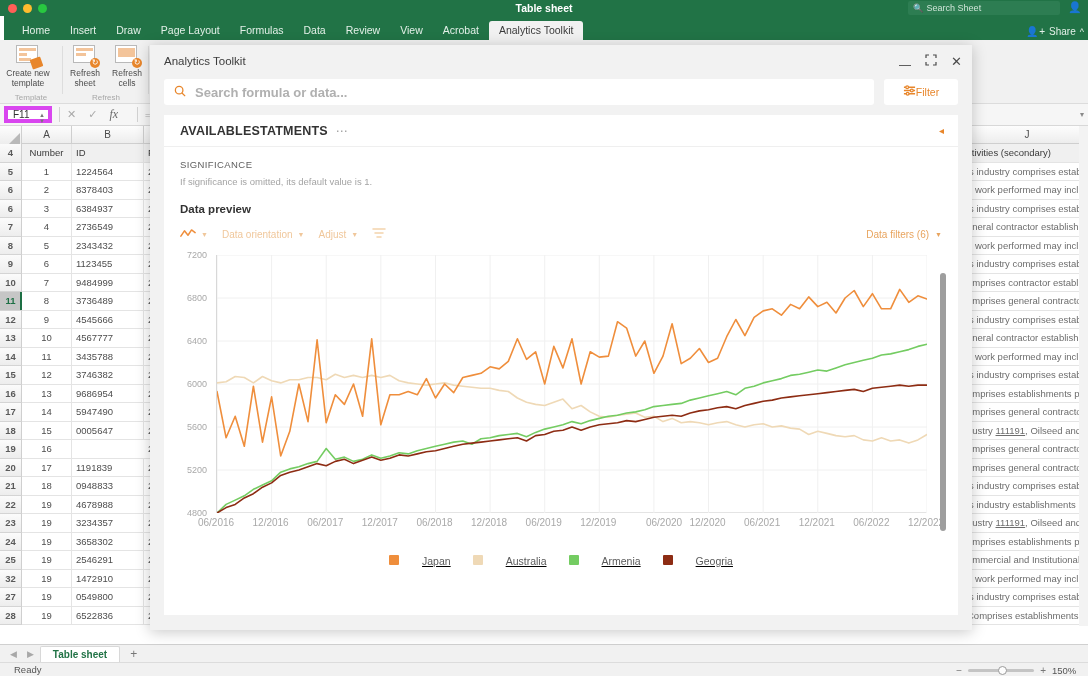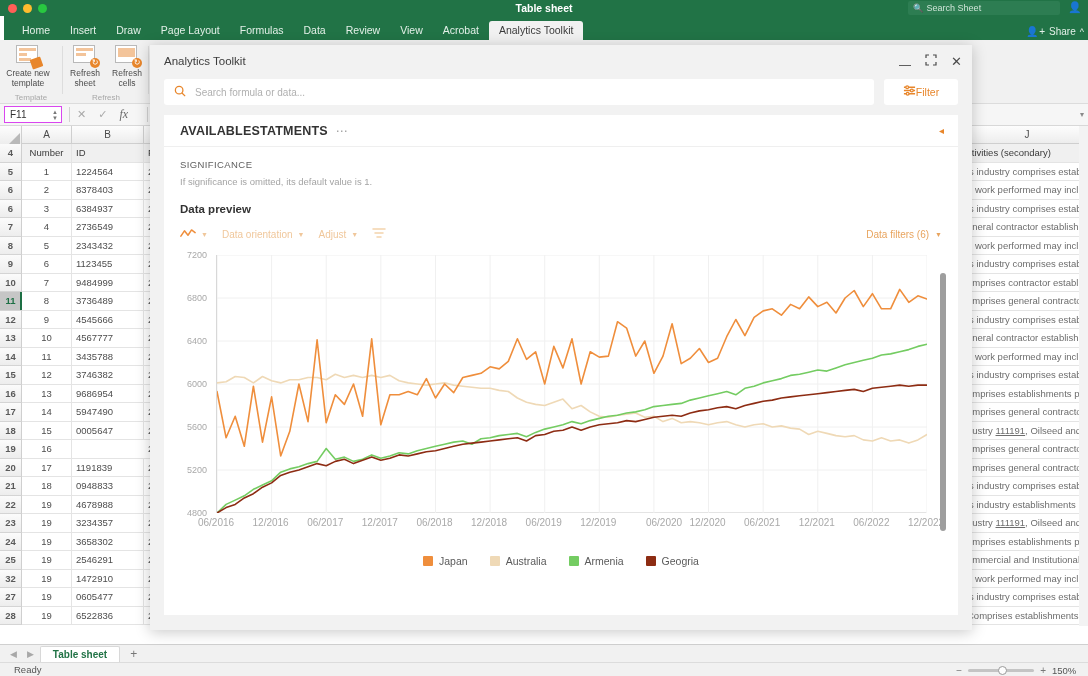--- a/index.html
+++ b/index.html
@@ -98,22 +98,22 @@
     background: #e8862b; border-radius: 1px; transform: rotate(-20deg);
   }
 
   
   .formulabar {
     position: absolute; top: 104px; left: 0; width: 1088px; height: 22px;
     background: #f6f6f6; border-bottom: 1px solid #d8d8d8;
     display: flex; align-items: center;
   }
   .namebox {
-    width: 58px; height: 17px; margin-left: 4px; background: #fff;
-    border: 1px solid #d946ef; font-size: 10px; color: #333;
+    width: 48px; height: 17px; margin-left: 4px; background: #fff;
+    border: 4px solid #d946ef; font-size: 10px; color: #333;
     display: flex; align-items: center; padding-left: 5px; position: relative;
   }
   .spinner { position: absolute; right: 3px; top: 2px; font-size: 6px; color: #777; line-height: 6px; }
   .fb-sep { width: 1px; height: 15px; background: #d2d2d2; margin: 0 7px; }
   .fb-ico { font-size: 11px; color: #a9a9a9; margin-right: 12px; }
   .fb-ico.fx { font-style: italic; font-family: "Liberation Serif", serif; font-size: 12px; color: #6a6a6a; }
 
   
   .grid-wrap {
     position: absolute; top: 126px; left: 0; width: 1088px; height: 514px;
@@ -237,21 +237,21 @@
 
   .searchrow {
     position: absolute; top: 34px; left: 14px; width: 794px; height: 26px;
     display: flex; gap: 10px;
   }
   .searchbox {
     flex: 1; background: #fff; border-radius: 3px; display: flex;
     align-items: center; padding: 0 10px; gap: 9px;
   }
   .searchbox .mag { color: #e8862b; font-size: 12px; }
-  .searchbox .ph { font-size: 10px; color: #b0b0b0; }
+  .searchbox .ph { font-size: 13px; color: #b0b0b0; font-weight: bold; }
   .filterbtn {
     width: 74px; background: #fff; border-radius: 3px; display: flex;
     align-items: center; justify-content: center; 
   }
   .filterbtn .ftxt { font-size: 10.5px; color: #e8862b; }
 
   .panel {
     position: absolute; top: 70px; left: 14px; width: 794px; height: 500px;
     background: #ffffff; overflow: hidden;
   }
@@ -314,21 +314,21 @@
     transform: translateX(-50%); white-space: nowrap;
   }
   .chart-scroll {
     position: absolute; right: -4px; top: 18px; width: 6px; height: 258px;
     background: #9e9e9e; border-radius: 3px;
   }
   .legend {
     display: flex; justify-content: center; align-items: center; gap: 22px;
     margin-top: 14px;
   }
-  .lg { display: flex; align-items: center; gap: 6px; }
+  .lg { display: flex; align-items: flex-start; gap: 23px; text-decoration: underline; }
   .lgsw { width: 10px; height: 10px; border-radius: 1px; }
   .lgtxt { font-size: 10.5px; color: #5a5a5a; }
 </style>
 </head>
 <body>
 
 <div id="app">
 
   <div class="titlebar">
     <div class="traffic">
@@ -577,21 +577,21 @@
           <div class="gcell" style="width: 72px;">2546291</div>
           <div class="gcell" style="width: 60px;">20</div>
         </div>
         <div class="grow">
           <div class="gcell c" style="width: 50px;">19</div>
           <div class="gcell" style="width: 72px;">1472910</div>
           <div class="gcell" style="width: 60px;">20</div>
         </div>
         <div class="grow">
           <div class="gcell c" style="width: 50px;">19</div>
-          <div class="gcell" style="width: 72px;">0605477</div>
+          <div class="gcell" style="width: 72px;">0549800</div>
           <div class="gcell" style="width: 60px;">20</div>
         </div>
         <div class="grow">
           <div class="gcell c" style="width: 50px;">19</div>
           <div class="gcell" style="width: 72px;">6522836</div>
           <div class="gcell" style="width: 60px;">20</div>
         </div>
       </div>
   </div>
 

